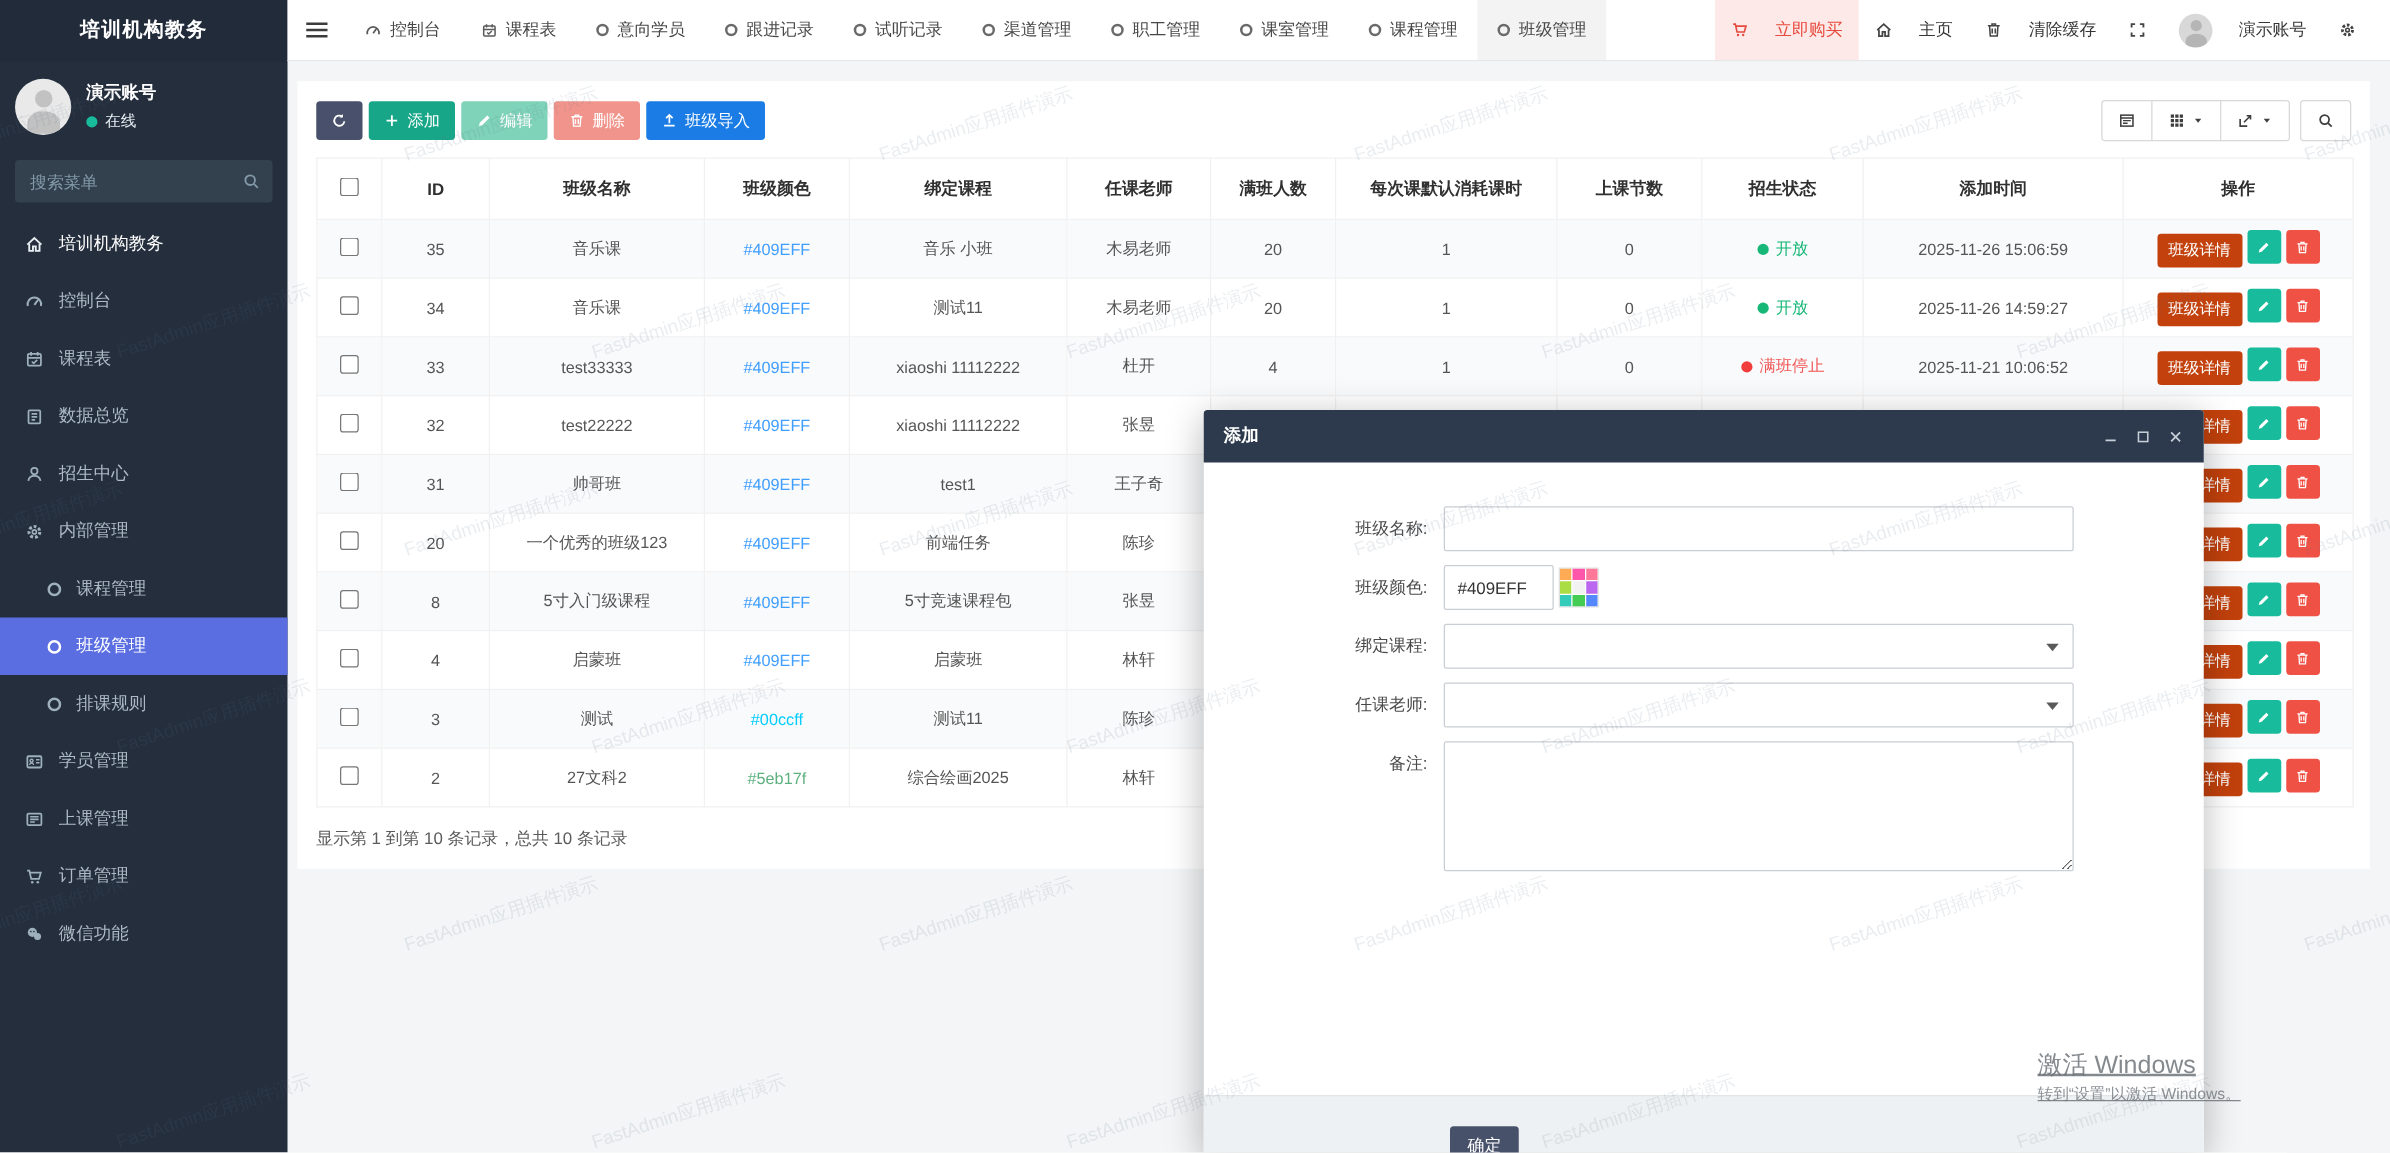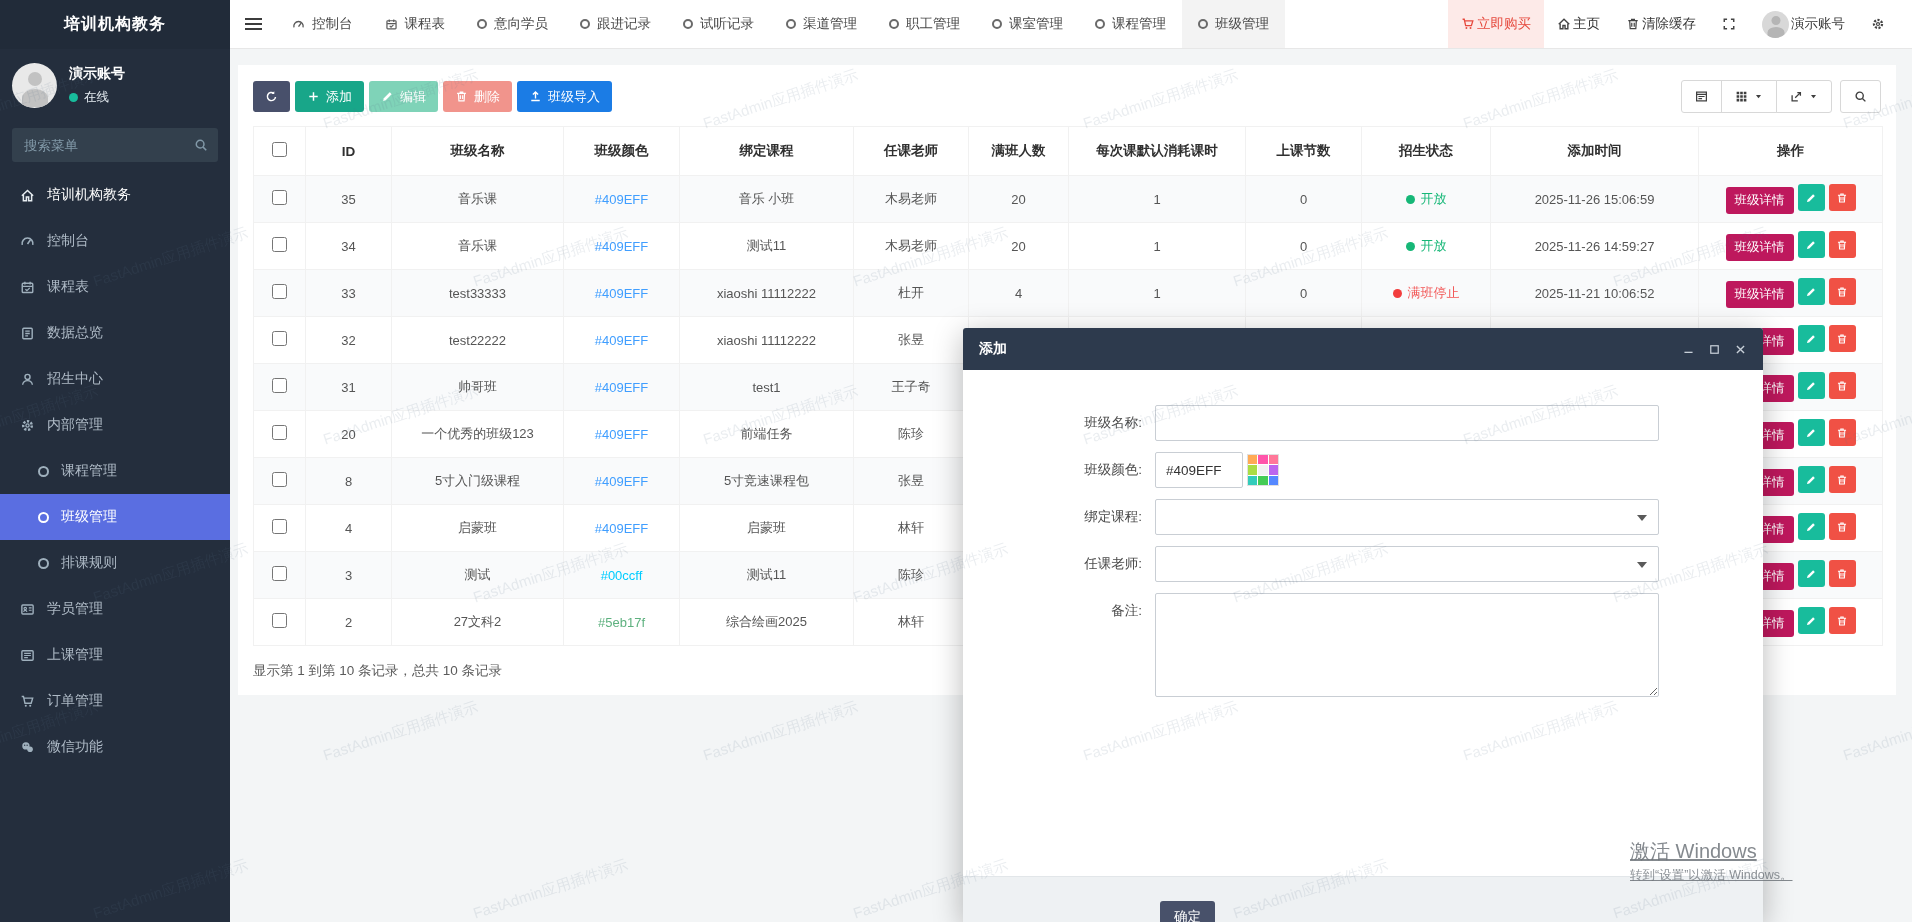--- a/index.html
+++ b/index.html
@@ -37,21 +37,21 @@
   
   .topnav { position:absolute; left:230px; top:0; right:0; height:49px; background:#fff; border-bottom:1px solid #e7e7e7; display:flex; align-items:stretch; z-index:20; }
   .hamburger { width:46px; display:flex; align-items:center; justify-content:center; flex-direction:column; gap:3px; cursor:pointer; }
   .hamburger i { width:17px; height:2px; background:#3c3c3c; display:block; }
   .navtabs { display:flex; align-items:stretch; }
   .navtab { display:flex; align-items:center; gap:7px; padding:0 16px; font-size:13.5px; color:#484848; cursor:pointer; }
   .navtab .ic { width:13px; height:13px; color:#5a5a5a; }
   .navtab .circle-o { width:10px; height:10px; border-color:#6a6a6a; margin:0; }
   .navtab.active { background:#f3f3f3; }
   .nav-right { margin-left:auto; display:flex; align-items:stretch; padding-right:14px; }
-  .nav-item { display:flex; align-items:center; gap:2px; padding:0 13px; font-size:13.5px; color:#363636; cursor:pointer; }
+  .nav-item { display:flex; align-items:center; gap:21px; padding:0 13px; font-size:13.5px; color:#363636; cursor:pointer; }
   .nav-item .ic { color:#444; }
   .nav-item.buy { background:#fdeae8; color:#e64a3e; }
   .nav-item.buy .ic { color:#e64a3e; }
   .nav-avatar { width:27px; height:27px; border-radius:50%; background:#d8d8d8; position:relative; overflow:hidden; }
   .nav-avatar::before { content:""; position:absolute; left:50%; top:5px; transform:translateX(-50%); width:9px; height:9px; border-radius:50%; background:#b5b5b5; }
   .nav-avatar::after { content:""; position:absolute; left:50%; top:16px; transform:translateX(-50%); width:17px; height:11px; border-radius:50% 50% 0 0; background:#b5b5b5; }
 
   
   .content { position:absolute; left:230px; top:49px; right:0; bottom:0; background:#f3f5f6; }
   .card { margin:16px 16px 0 8px; background:#fff; padding:15px; min-height:630px; }
@@ -76,21 +76,21 @@
   table.grid th, table.grid td { border:1px solid #f1f1f1; text-align:center; vertical-align:middle; overflow:hidden; white-space:nowrap; }
   table.grid th { height:49px; font-size:13.5px; color:#303030; font-weight:bold; background:#fff; }
   table.grid td { height:47px; font-size:13px; color:#555; }
   table.grid tr.striped td { background:#f9fafb; }
   .cbx { width:15px; height:15px; cursor:pointer; }
   .status-cell { display:inline-flex; align-items:center; gap:6px; font-size:13px; }
   .sdot { width:9px; height:9px; border-radius:50%; display:inline-block; }
   .st-open { color:#16b777; } .st-open .sdot { background:#16b777; }
   .st-stop { color:#f25555; } .st-stop .sdot { background:#f23d3d; }
   .rbtn { display:inline-flex; align-items:center; justify-content:center; height:27px; border:none; border-radius:3px; color:#fff; font-size:12.5px; cursor:pointer; margin:0 2px; font-family:inherit; }
-  .rbtn-detail { background:#be185d; padding:0 9px; }
+  .rbtn-detail { background:#c2410c; padding:0 9px; }
   .rbtn-edit { background:#18bc9c; width:27px; }
   .rbtn-del { background:#f05145; width:27px; }
   .rbtn .ic { width:12px; height:12px; }
   .summary { margin-top:16px; font-size:13.5px; color:#5b5b5b; }
 
   
   .modal { position:absolute; left:963px; top:328px; width:800px; height:594px; background:#fff; box-shadow:0 6px 30px rgba(0,0,0,.28); z-index:50; border-radius:3px 3px 0 0; }
   .modal-head { height:42px; background:#2d3a4d; border-radius:3px 3px 0 0; display:flex; align-items:center; padding:0 16px; }
   .modal-title { color:#fff; font-size:14px; font-weight:bold; }
   .modal-ctrls { margin-left:auto; display:flex; align-items:center; gap:13px; color:#c7cfd8; }

